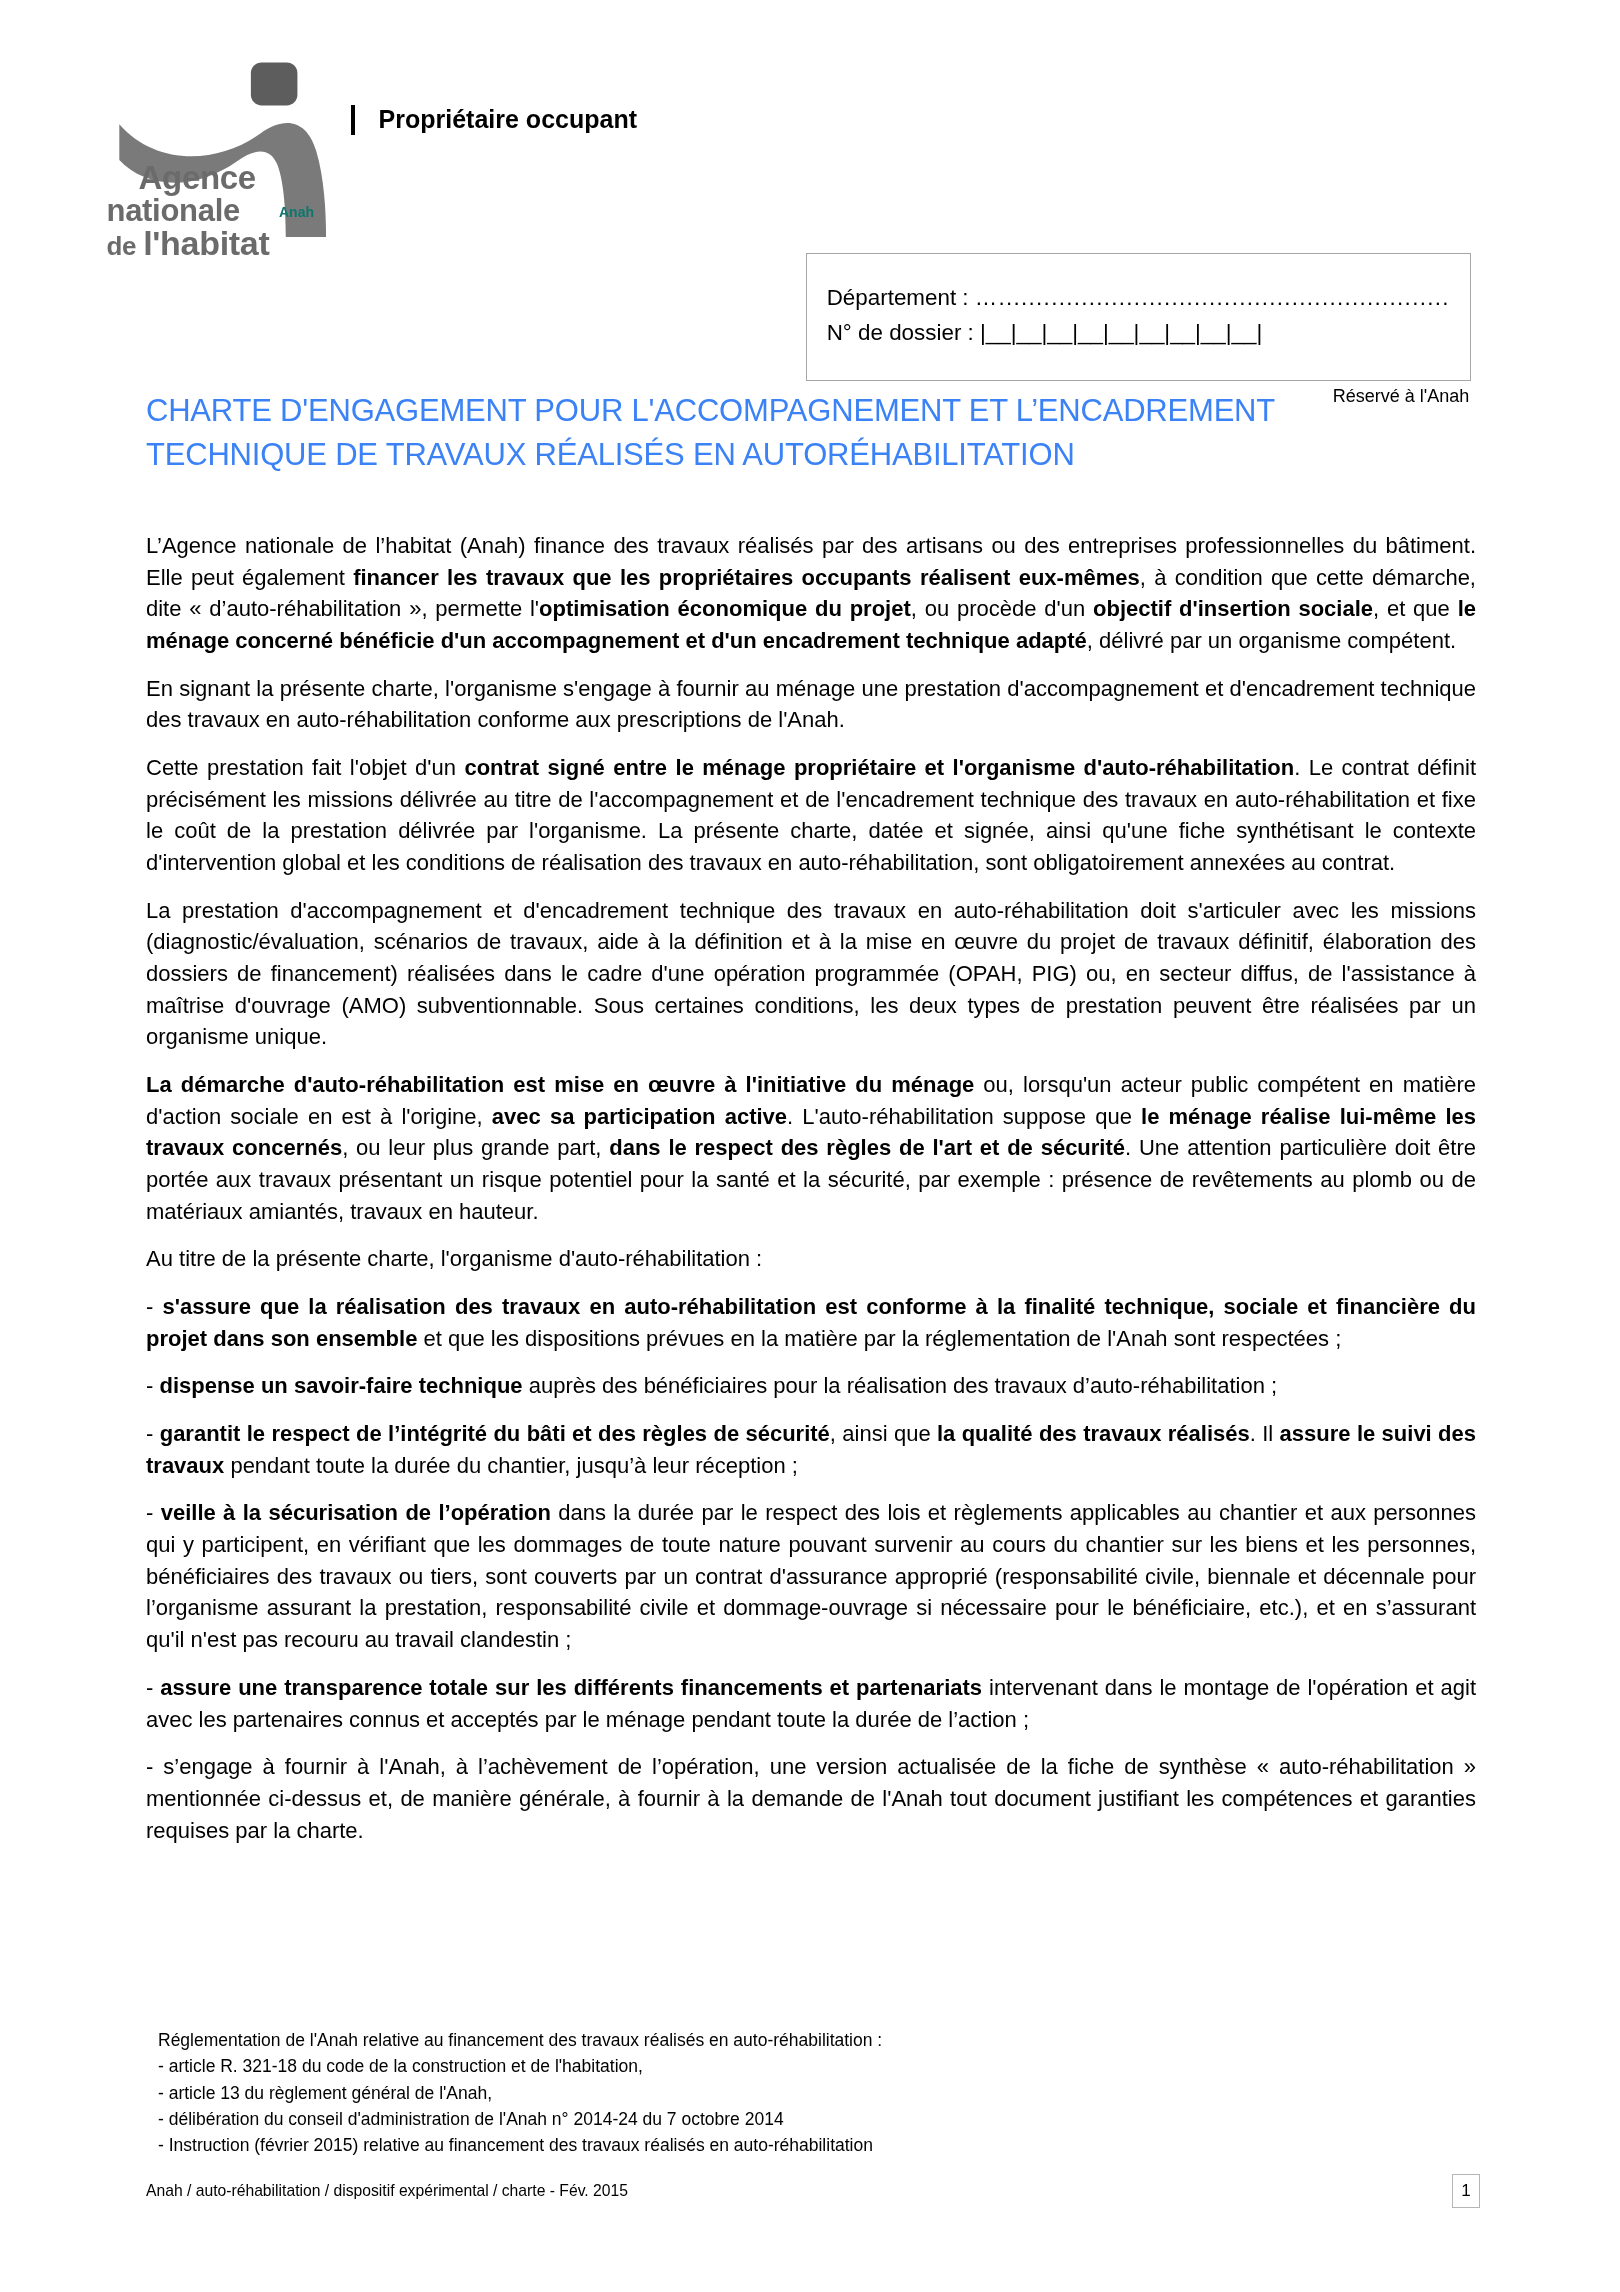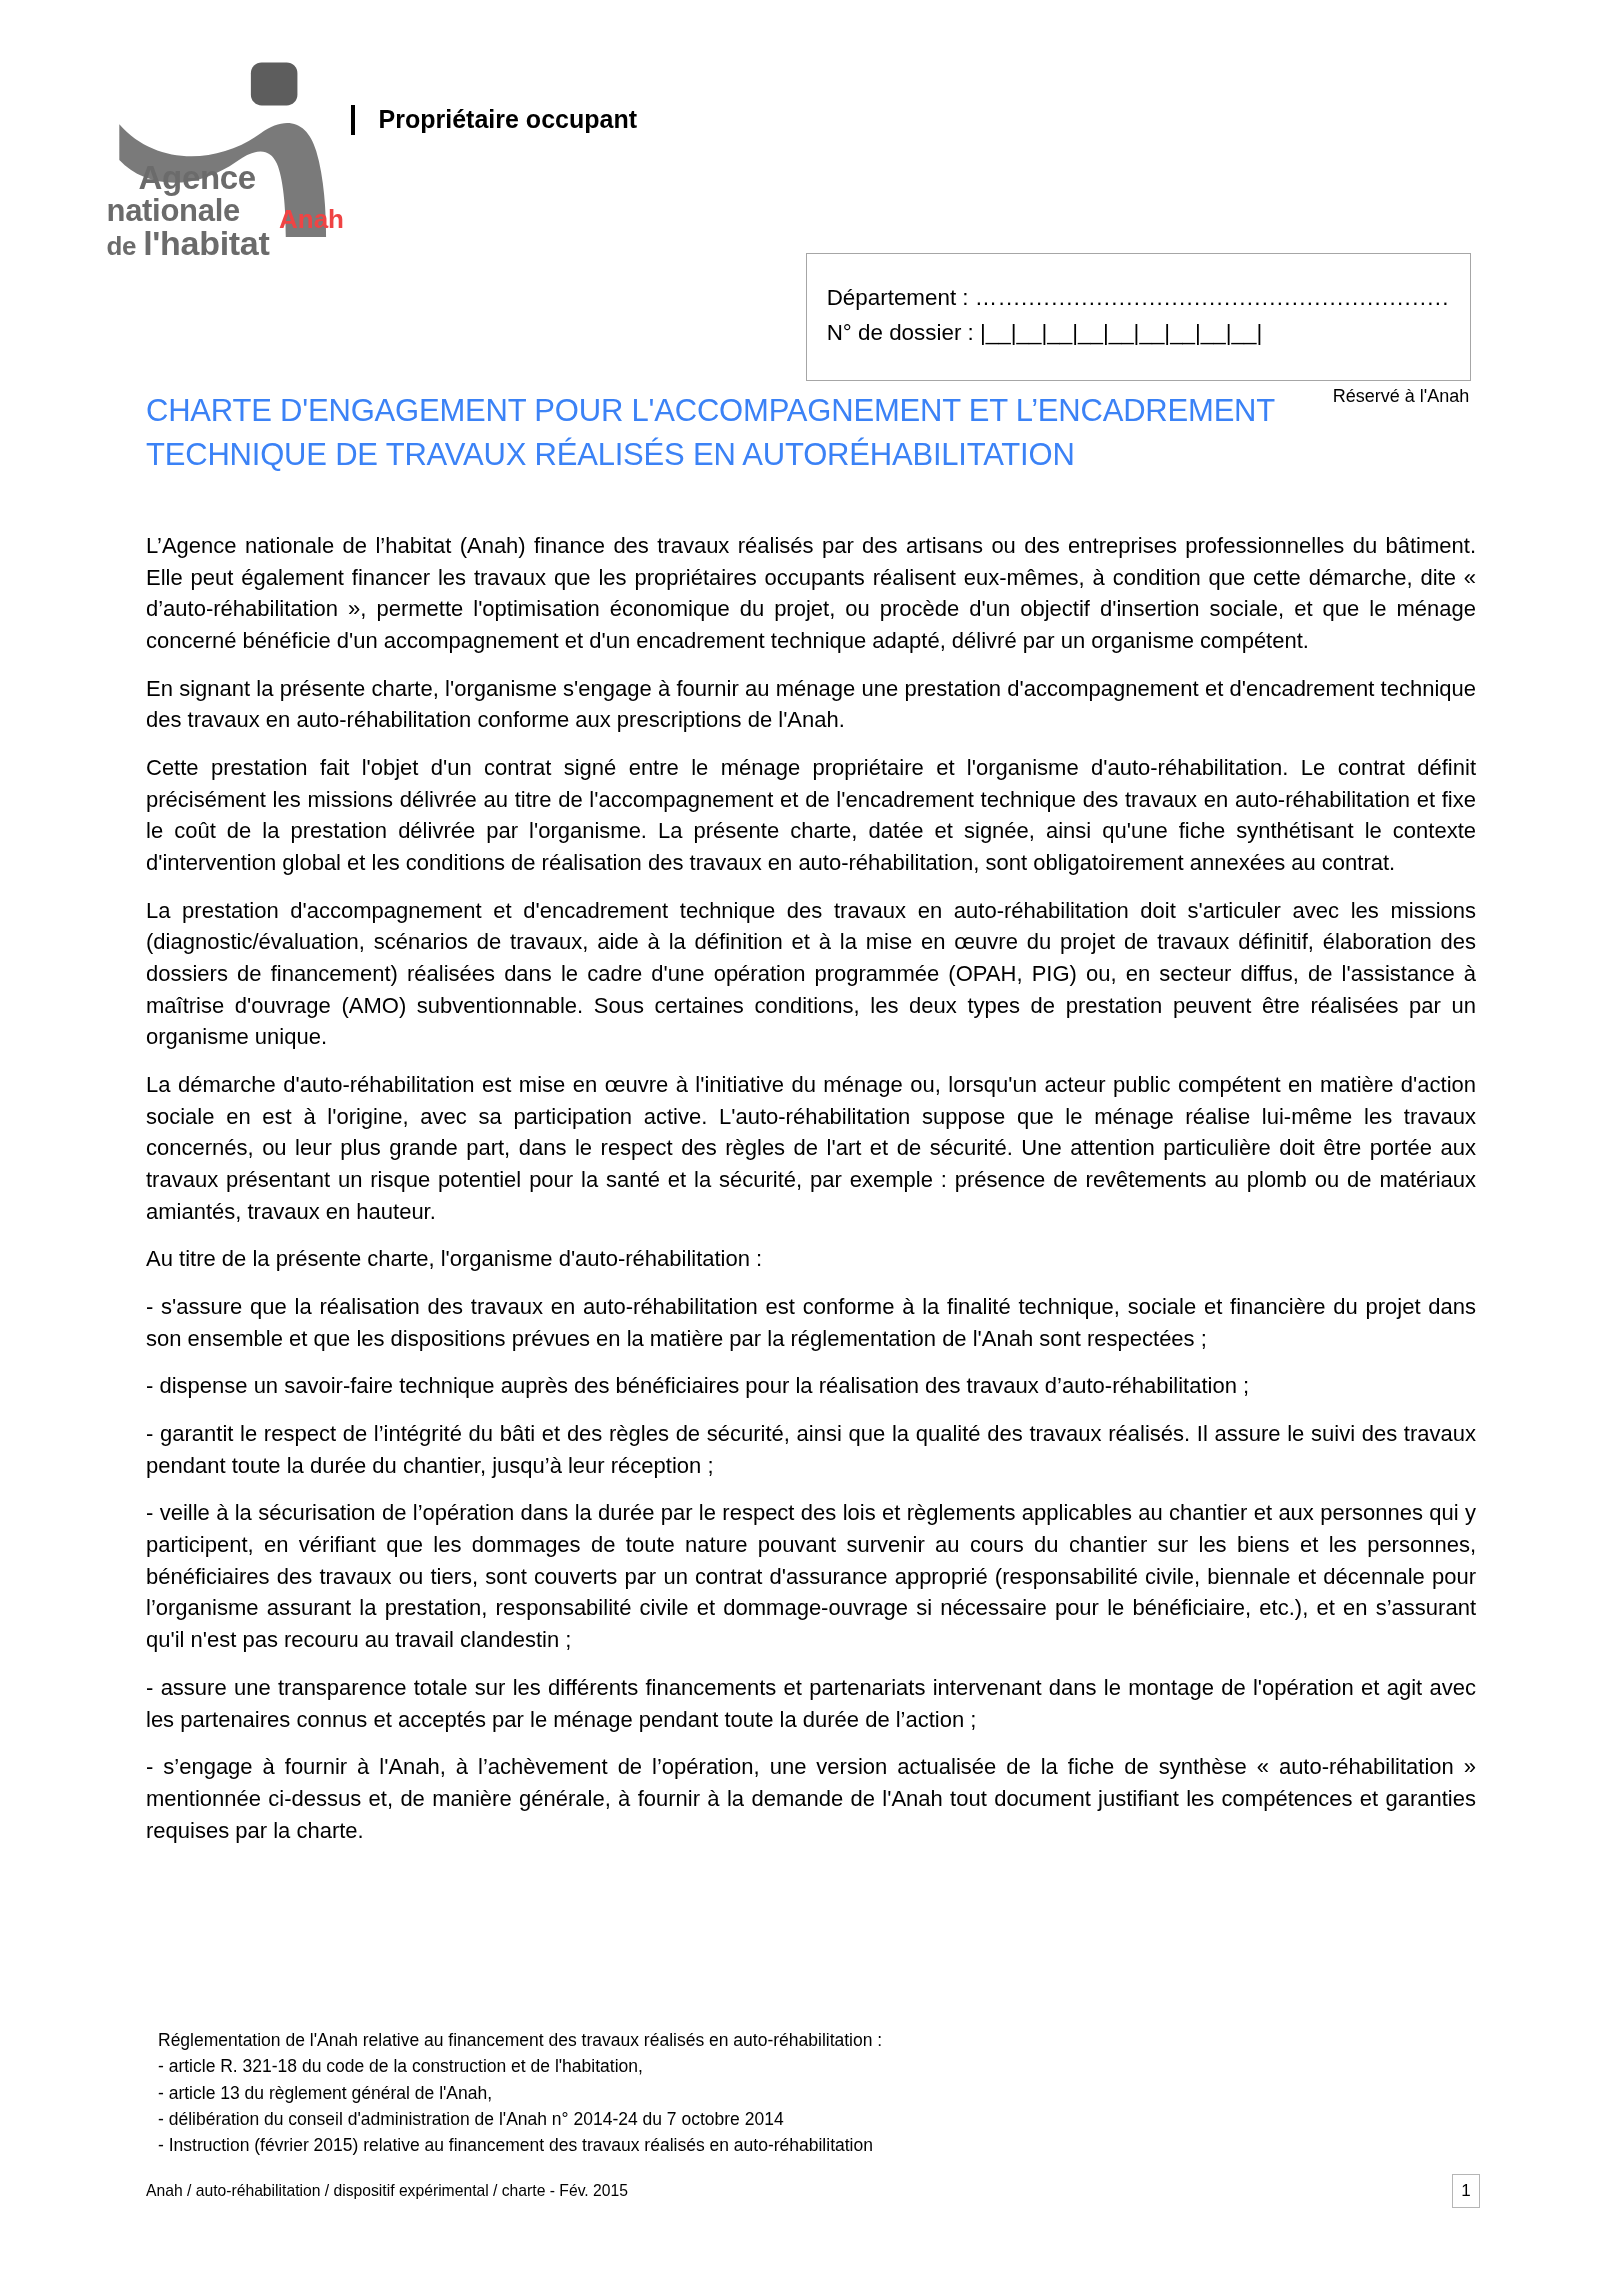--- a/index.html
+++ b/index.html
@@ -60,23 +60,23 @@
     white-space: nowrap;
   }
   .logo-l1 { font-size: 33px; padding-left: 32px; }
   .logo-l2 { font-size: 31px; padding-left: 0px; }
   .logo-l3 { font-size: 34px; padding-left: 0px; }
   .logo-l3 .small { font-size: 26px; font-weight: bold; }
   .logo-anah {
     position: absolute;
     left: 185px;
     top: 146px;
-    font-size: 26px;
+    font-size: 14px;
     font-weight: bold;
-    color: #ef4444;
+    color: #0f766e;
   }
 
   
   .doc-kind {
     position: absolute;
     left: 351px;
     top: 56px;
     font-size: 25px;
     font-weight: bold;
     color: #000;
@@ -143,21 +143,21 @@
     width: 1330px;
     font-size: 22px;
     line-height: 1.44;
     text-align: justify;
     color: #000;
   }
   .content p {
     margin: 0 0 16px 0;
     text-align: justify;
   }
-  b { font-weight: normal; margin-top: 23px; }
+  b { font-weight: bold; margin-top: 23px; }
 
   
   .footnotes {
     position: absolute;
     left: 146px;
     top: 2027px;
     width: 1254px;
     font-size: 17.5px;
     line-height: 1.5;
     color: #000;

